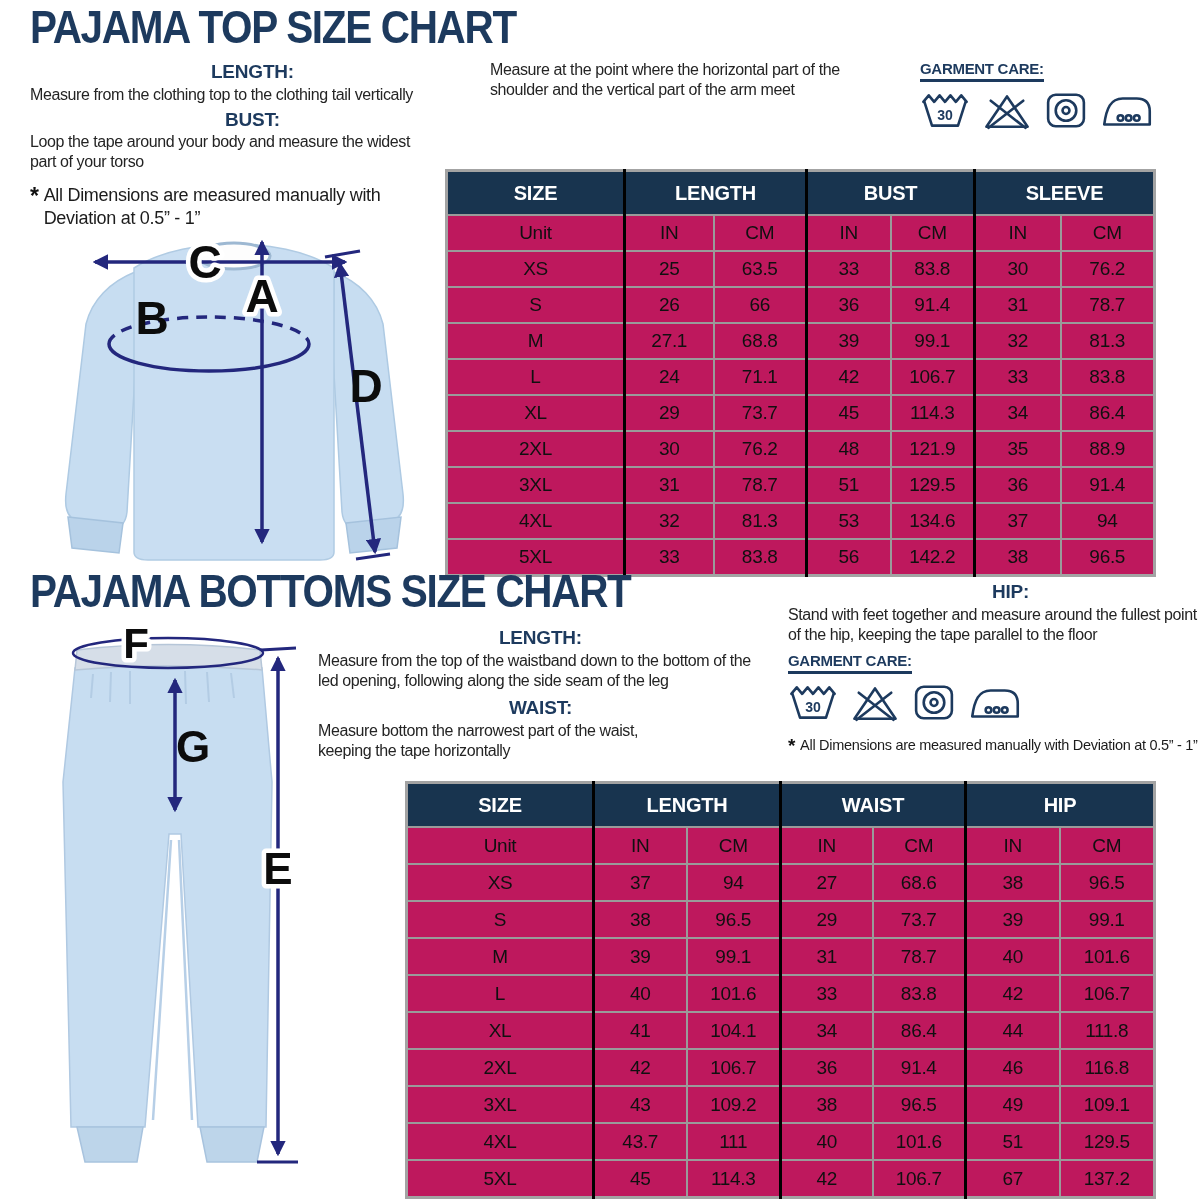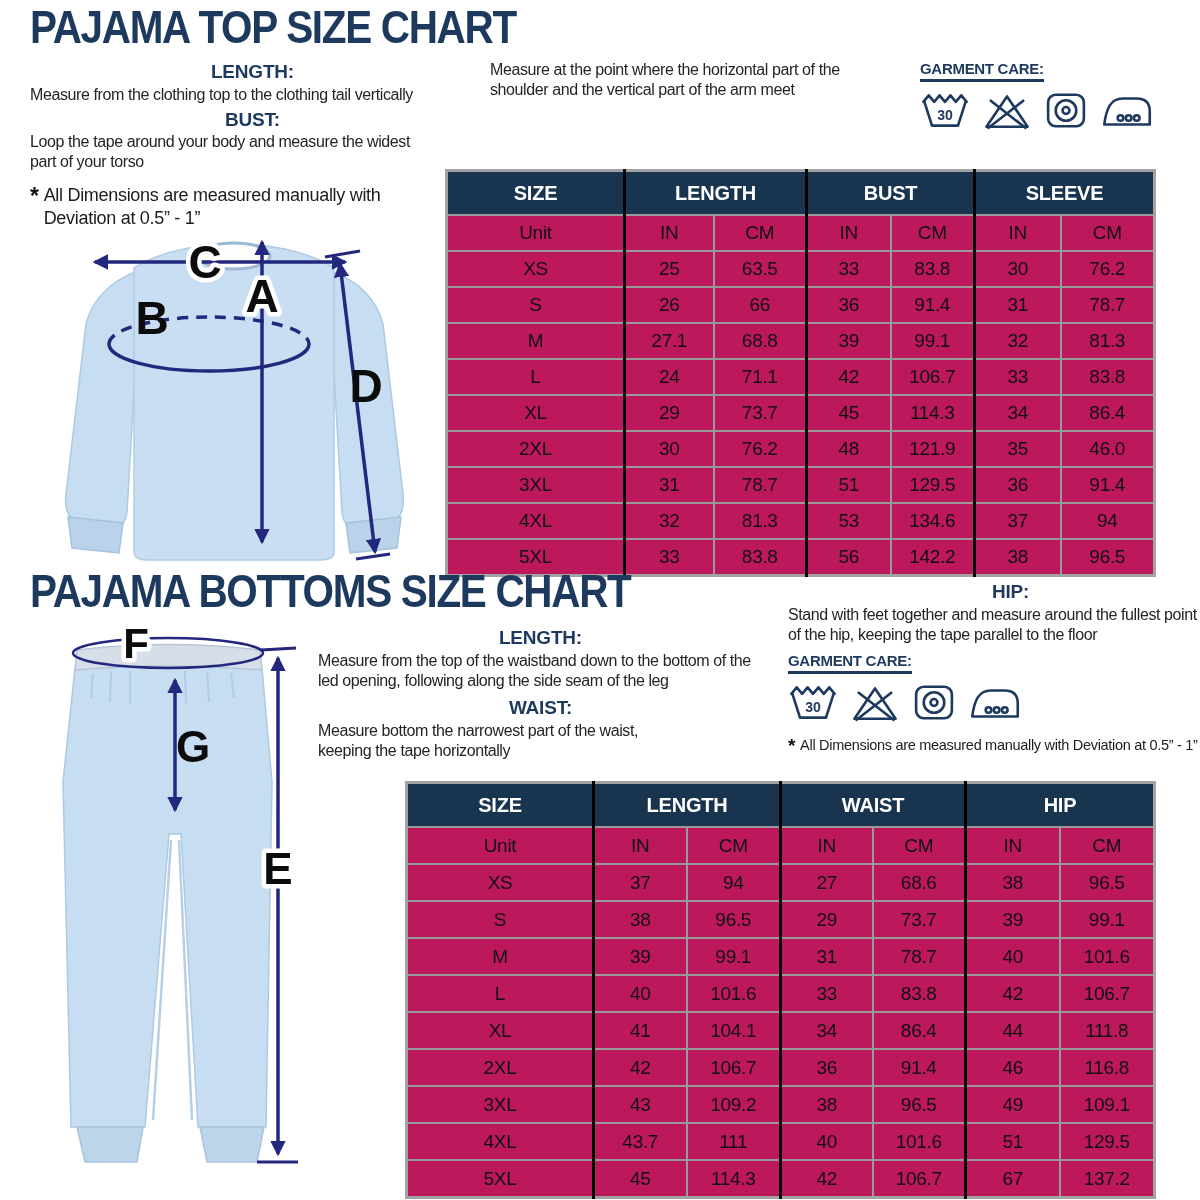--- a/index.html
+++ b/index.html
@@ -207,21 +207,21 @@
             <td>34</td>
             <td>86.4</td>
           </tr>
           <tr>
             <td>2XL</td>
             <td>30</td>
             <td>76.2</td>
             <td>48</td>
             <td>121.9</td>
             <td>35</td>
-            <td>46.0</td>
+            <td>88.9</td>
           </tr>
           <tr>
             <td>3XL</td>
             <td>31</td>
             <td>78.7</td>
             <td>51</td>
             <td>129.5</td>
             <td>36</td>
             <td>91.4</td>
           </tr>

